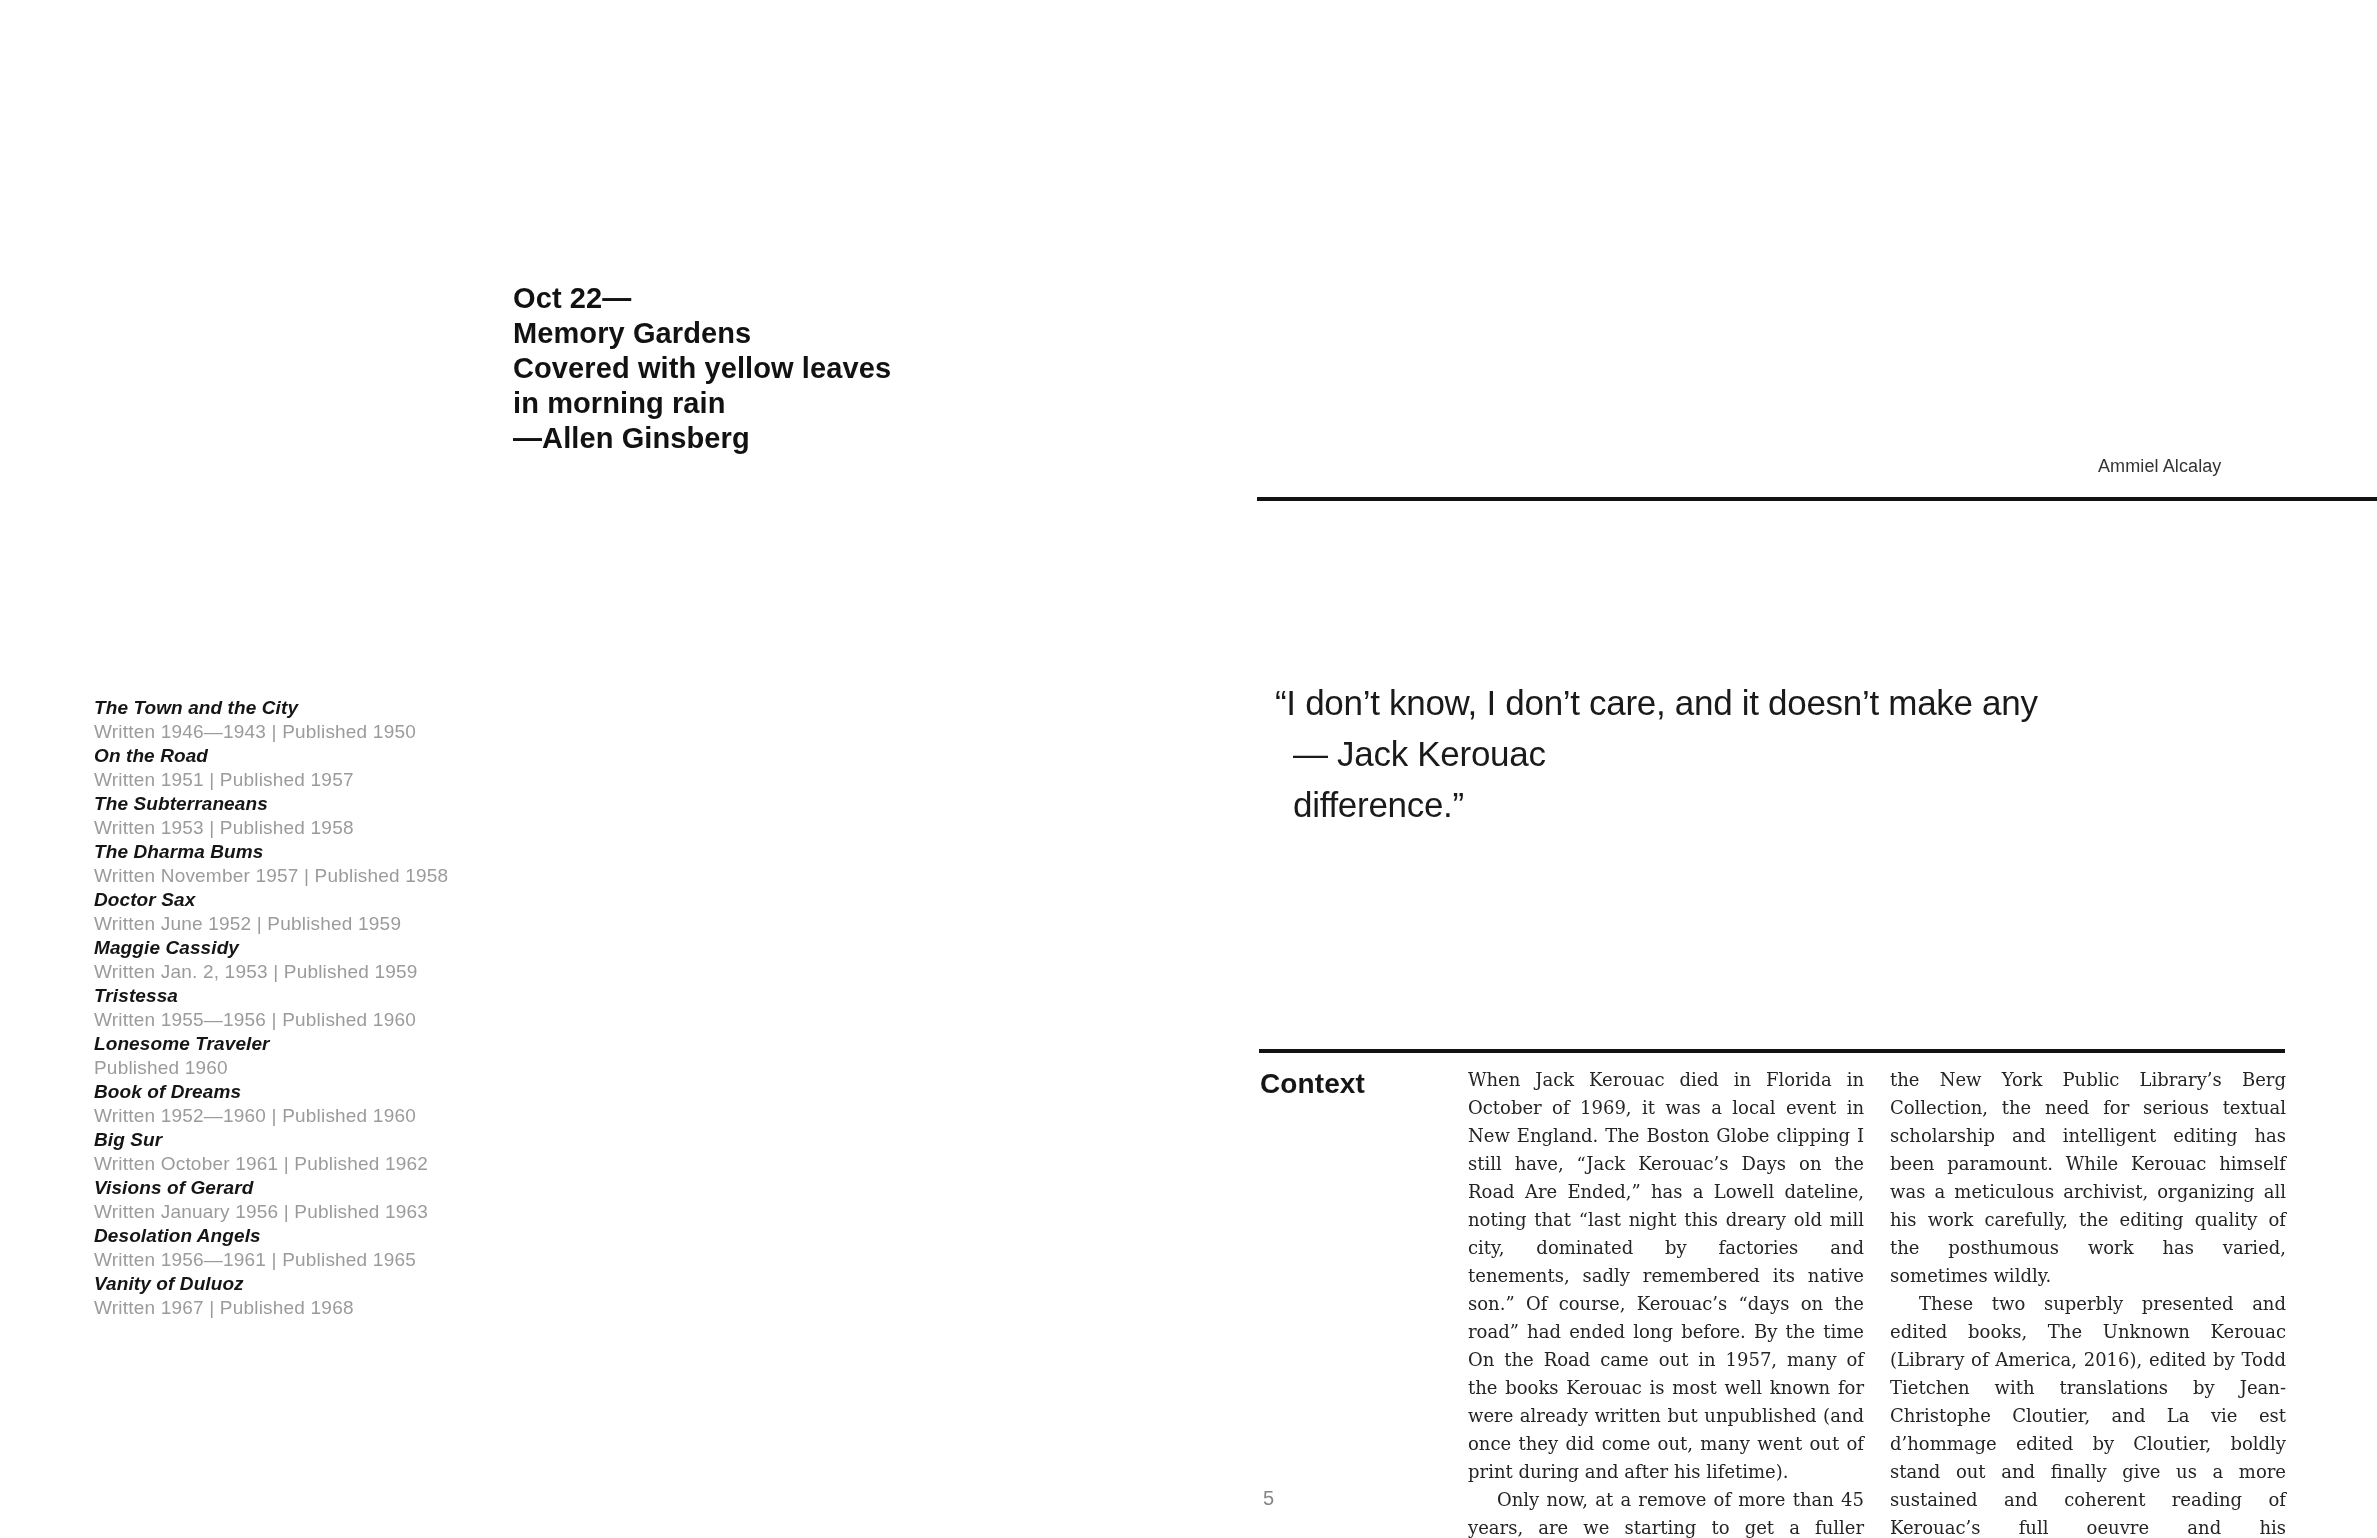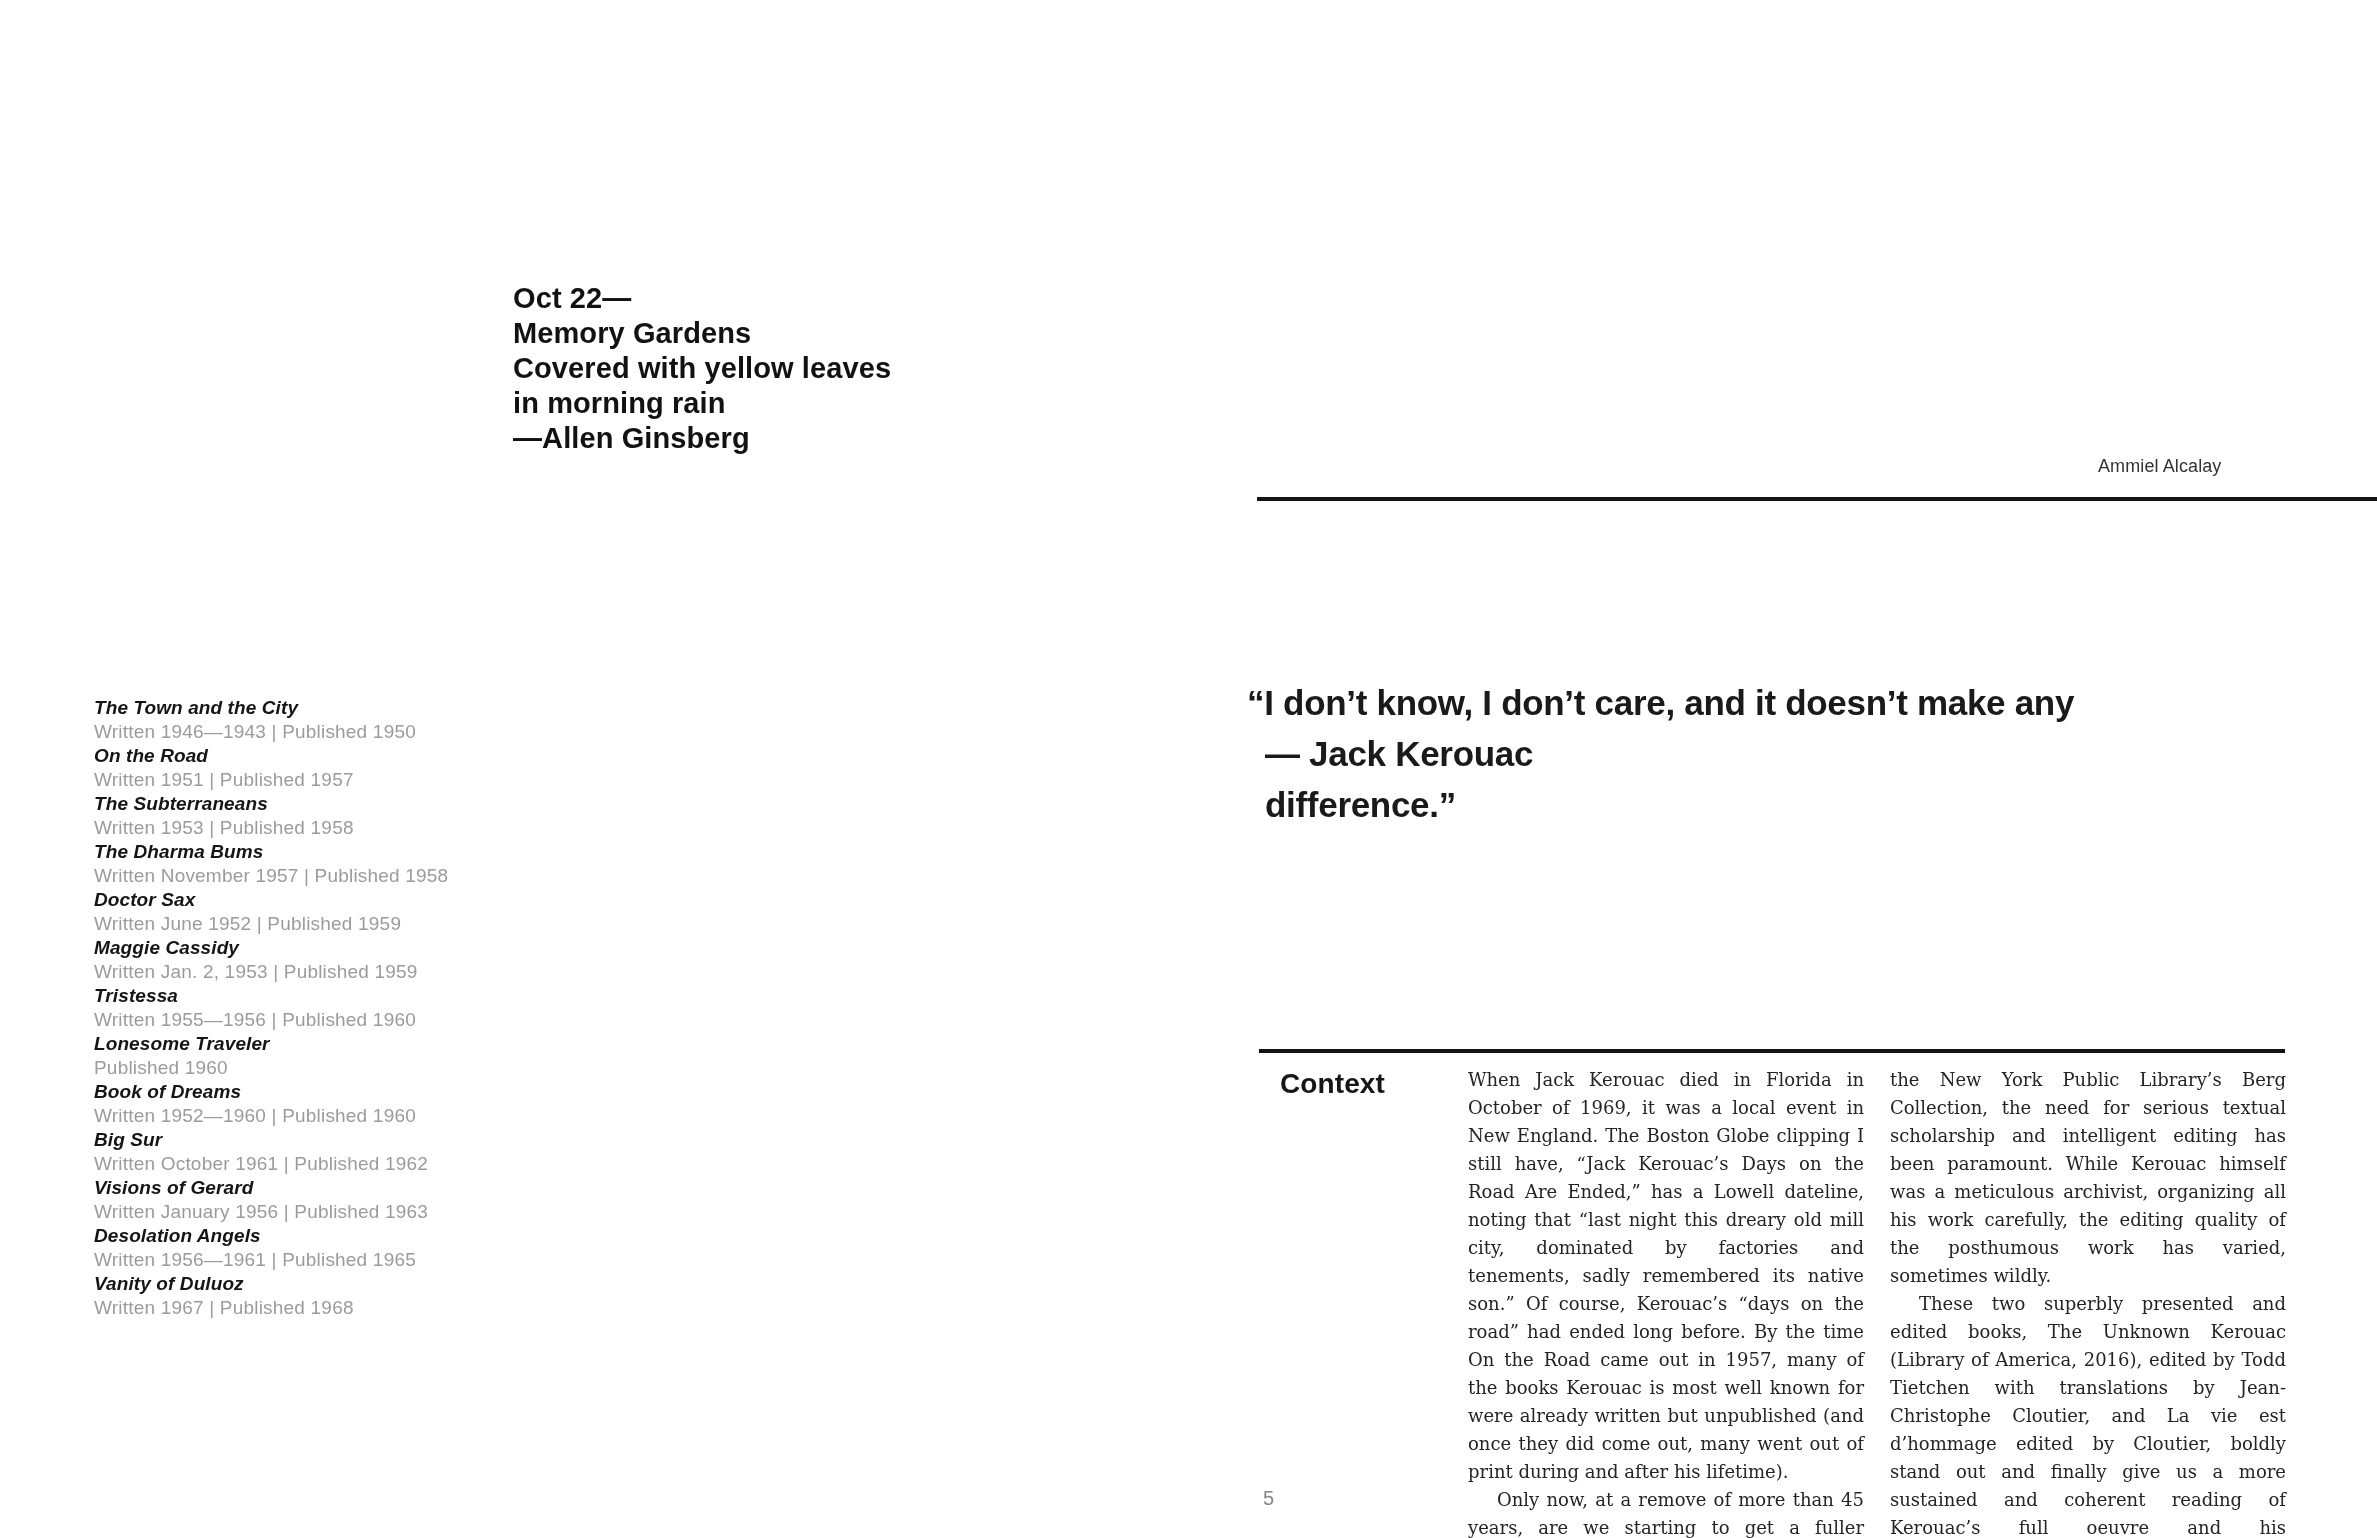--- a/index.html
+++ b/index.html
@@ -75,41 +75,40 @@
   .rule{
     position:absolute;
     background:#131313;
     height:3.5px;
   }
   .rule-headline{ left:1257px; top:497px; width:1121px; }
 
   
   .pullquote{
     position:absolute;
-    left:1247px; top:677px;
+    left:1275px; top:677px;
     margin:0;
     font-size:35px;
     line-height:51px;
-    font-weight:700;
+    font-weight:400;
     letter-spacing:-0.3px;
     color:#1a1a1a;
     white-space:nowrap;
   }
   .pq-rest{ padding-left:18px; }
 
   
   .rule-context{ left:1259px; top:1049px; width:1026px; }
   .context-heading{
     position:absolute;
     left:1260px; top:1068px;
     font-size:28px;
     font-weight:700;
     letter-spacing:0.1px;
     color:#161616;
-    margin-left:20px;
   }
   .context-cols{
     position:absolute;
     left:1468px; top:1066px;
     width:818px;
     display:flex;
     gap:26px;
   }
   .ctx-col{ width:396px; }
   .ctx-p{

